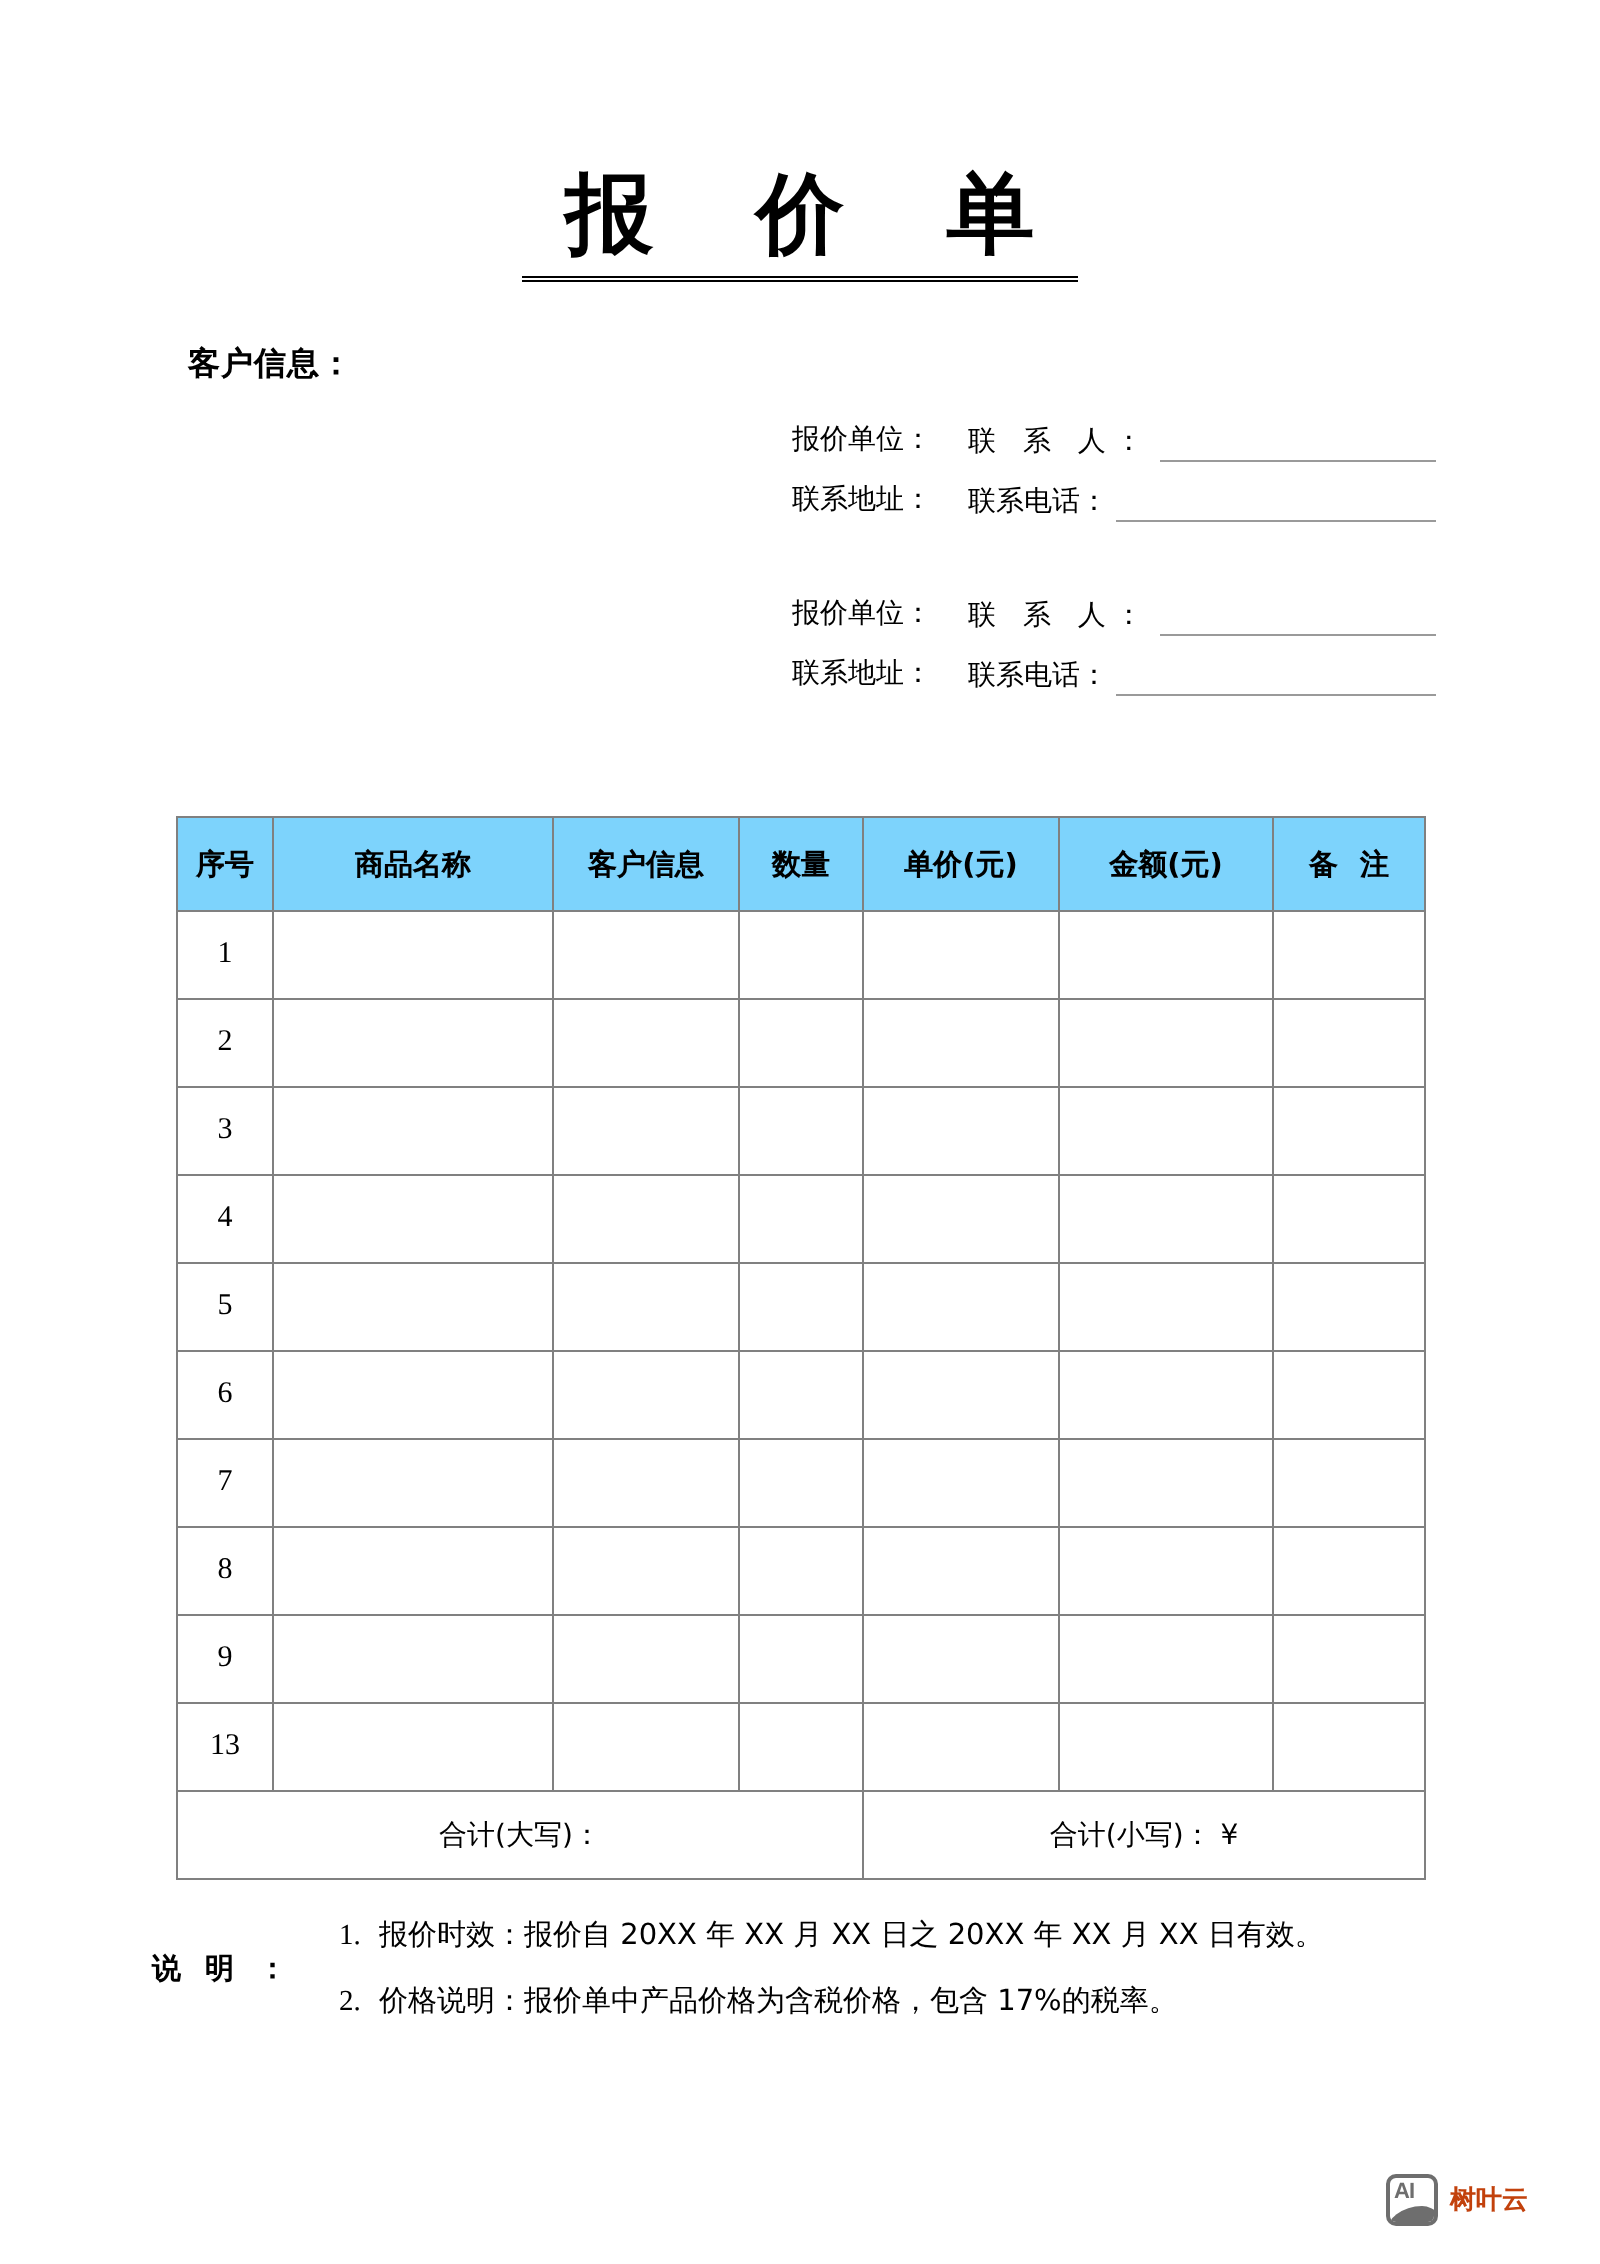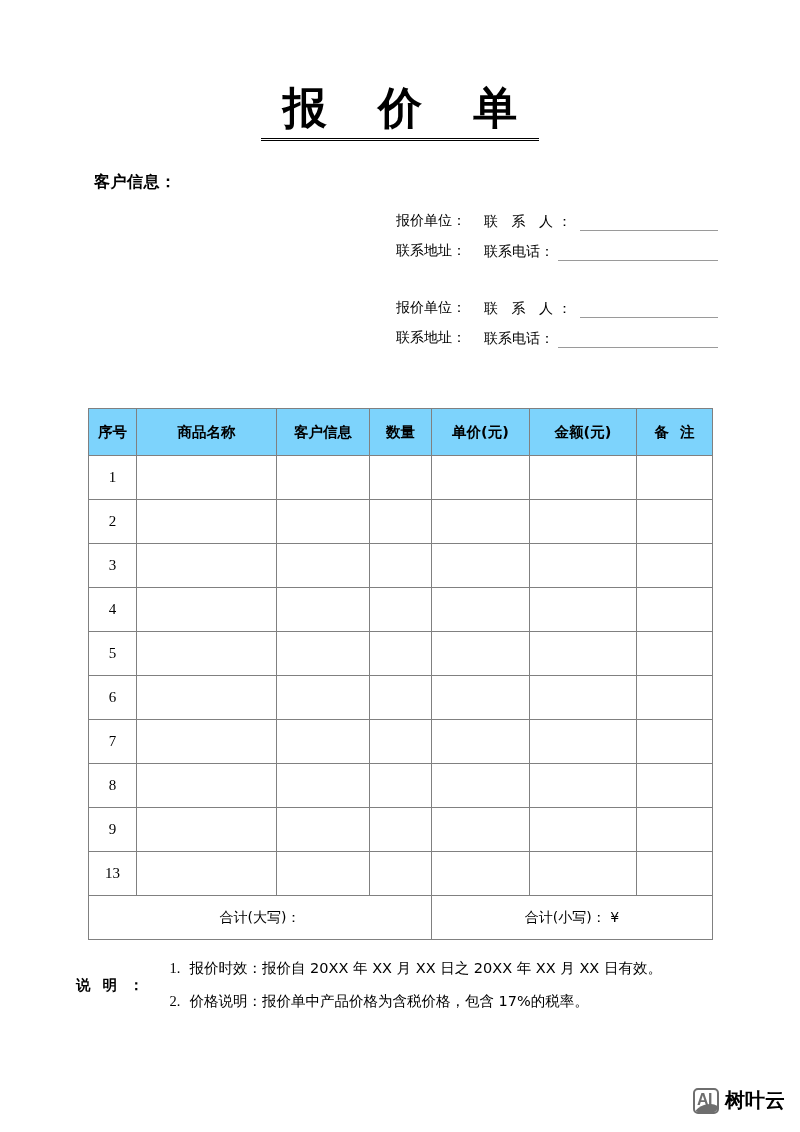--- a/index.html
+++ b/index.html
@@ -185,39 +185,39 @@
     border-radius: 5px;
     position: relative;
     overflow: hidden;
     background: #ffffff;
     box-sizing: border-box;
   }
   .wm-icon .ai {
     position: absolute;
     left: 2px;
     top: 1px;
-    font-size: 16px;
+    font-size: 11px;
     font-weight: bold;
     color: #6e6e6e;
     font-family: "Liberation Sans", sans-serif;
     letter-spacing: -0.5px;
   }
   .wm-icon .hill {
     position: absolute;
     left: -2px;
     bottom: -6px;
     width: 30px;
     height: 14px;
     background: #6e6e6e;
     border-radius: 60% 40% 0 0 / 100% 100% 0 0;
   }
   .wm-text {
-    font-size: 20px;
-    font-weight: bold;
-    color: #000000;
+    font-size: 13px;
+    font-weight: bold;
+    color: #c2410c;
     font-family: "DejaVu Sans", "Liberation Sans", sans-serif;
   }
 </style>
 </head>
 <body>
 
 <div class="page">
 
   <div class="title-wrap">
     <div class="doc-title">报 价 单</div>

